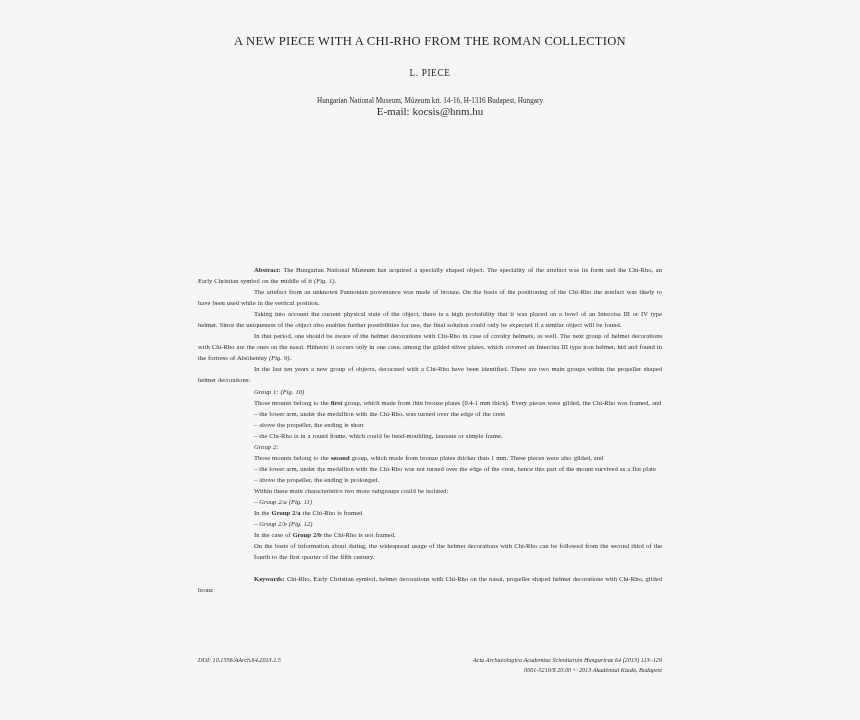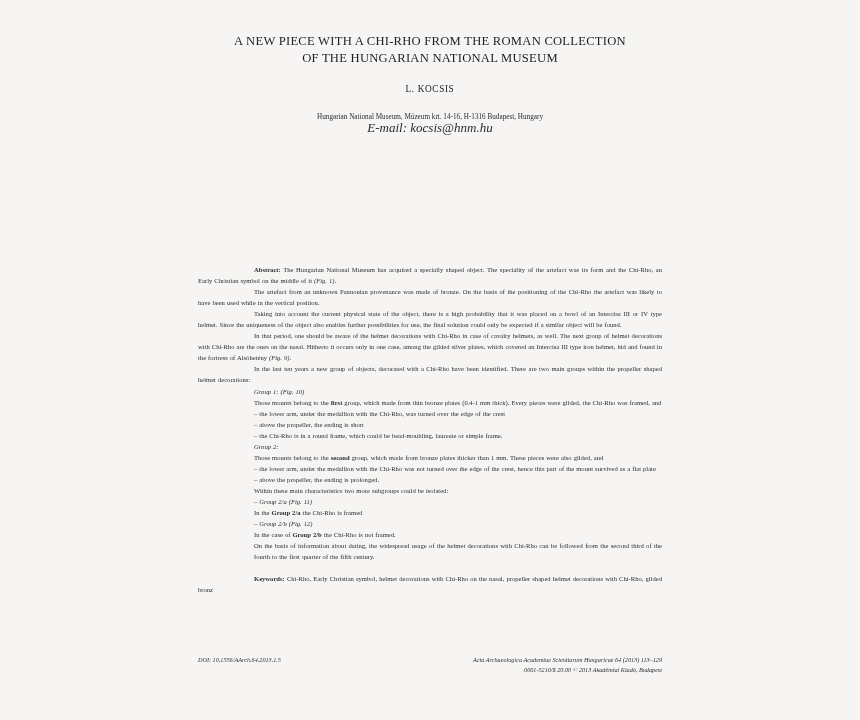--- a/index.html
+++ b/index.html
@@ -43,24 +43,23 @@
     letter-spacing: 0.6px;
     color: #222;
   }
   .affiliation {
     margin-top: 18px;
     font-size: 7.2px;
     line-height: 10.5px;
     color: #2b2b2b;
   }
   .email {
-    font-size: 13px;
+    font-size: 11px;
     line-height: 10.5px;
     color: #2b2b2b;
-    font-style: italic;
   }
 
   
   .body-block {
     position: absolute;
     left: 198px;
     top: 264px;
     width: 464px;
   }
   .para {
@@ -116,23 +115,22 @@
   }
 </style>
 </head>
 <body>
 
 <div class="page">
 
   <div class="title-block">
     <h1 class="doc-title">
       <span>A NEW PIECE WITH A CHI-RHO FROM THE ROMAN COLLECTION</span><br>
-      <span>OF THE HUNGARIAN NATIONAL MUSEUM</span>
     </h1>
-    <div class="author">L. KOCSIS</div>
+    <div class="author">L. PIECE</div>
     <div class="affiliation">Hungarian National Museum, Múzeum krt. 14-16, H-1316 Budapest, Hungary</div>
     <div class="email">E-mail: kocsis@hnm.hu</div>
   </div>
 
   <div class="body-block">
 
     <p class="para indent"><span class="lead">Abstract:</span><span> The Hungarian National Museum has acquired a specially shaped object. The speciality of the artefact was its form and the Chi-Rho, an Early Christian symbol on the middle of it </span><span class="it">(Fig. 1)</span><span>.</span></p>
 
     <p class="para indent">The artefact from an unknown Pannonian provenance was made of bronze. On the basis of the positioning of the Chi-Rho the artefact was likely to have been used while in the vertical position.</p>
 

